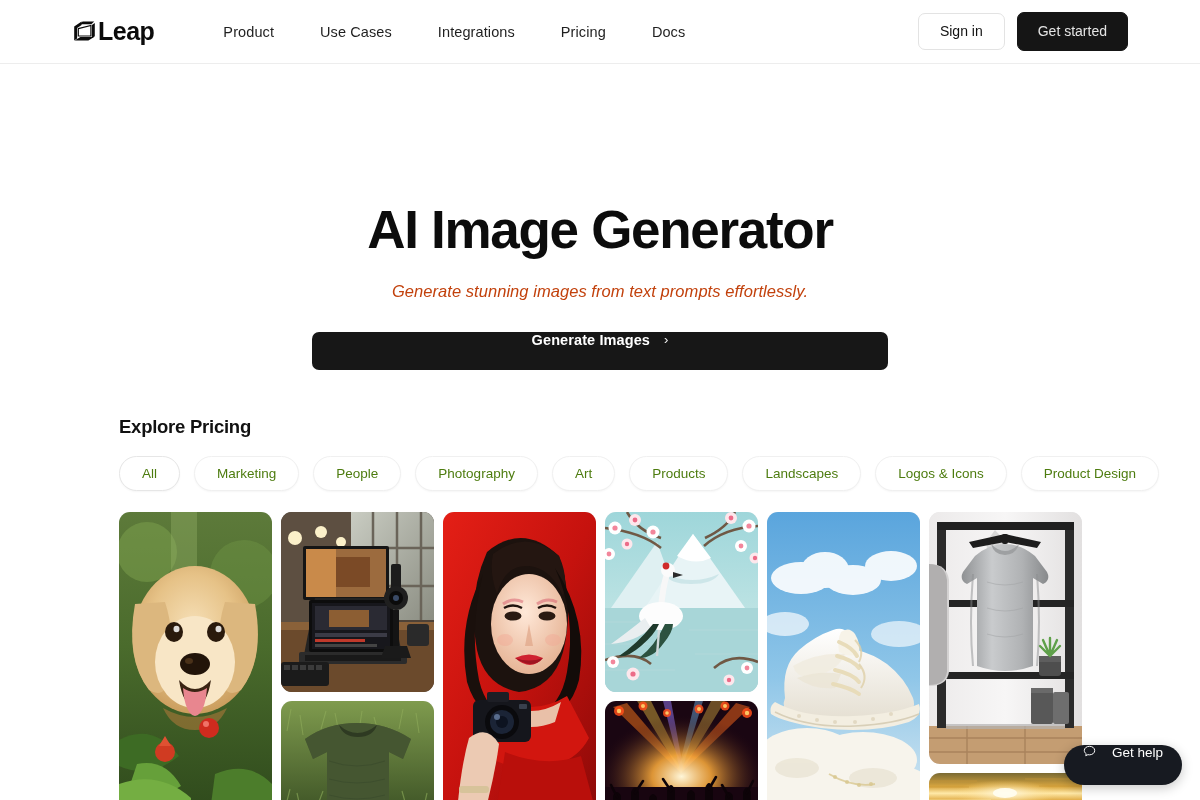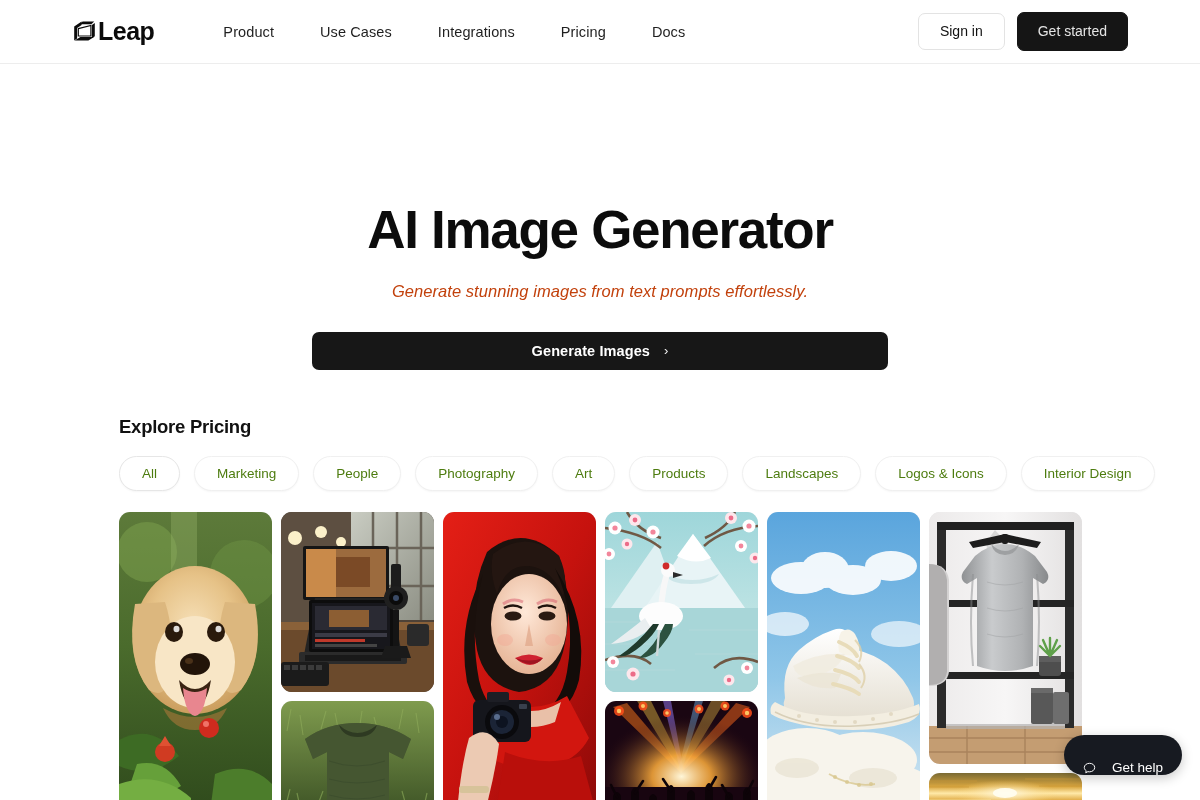--- a/index.html
+++ b/index.html
@@ -116,21 +116,21 @@
     height: 38px;
     background: #171717;
     color: #ffffff;
     border: none;
     border-radius: 7px;
     font-size: 14.5px;
     font-weight: 600;
     letter-spacing: 0.1px;
     cursor: pointer;
     display: flex;
-    align-items: center;
+    align-items: flex-start;
     justify-content: center;
     gap: 14px;
     font-family: "Liberation Sans", sans-serif;
   }
   .btn-generate .chev { font-size: 13px; font-weight: 400; opacity: .95; }
 
   
   .explore {
     margin-top: 46px;
     padding-left: 119px;
@@ -184,31 +184,31 @@
     position: relative;
     cursor: pointer;
     background: #e9e9e9;
   }
   .tile svg { display: block; width: 100%; height: 100%; }
 
   
   .get-help {
     position: absolute;
     right: 18px;
-    bottom: 25px;
+    bottom: 15px;
     height: 40px;
     padding: 0 19px;
     background: #171a21;
     color: #ffffff;
     border: none;
     border-radius: 20px;
     font-size: 13.5px;
     font-family: "Liberation Sans", sans-serif;
     display: flex;
-    align-items: flex-end;
+    align-items: flex-start;
     gap: 16px;
     cursor: pointer;
     box-shadow: 0 3px 12px rgba(0,0,0,0.22);
   }
   .get-help svg { display: block; }
 </style>
 </head>
 <body>
 
 <header class="site-header">
@@ -256,21 +256,21 @@
 
   <div class="chip-row">
     <div class="chip is-active">All</div>
     <div class="chip">Marketing</div>
     <div class="chip">People</div>
     <div class="chip">Photography</div>
     <div class="chip">Art</div>
     <div class="chip">Products</div>
     <div class="chip">Landscapes</div>
     <div class="chip">Logos &amp; Icons</div>
-    <div class="chip">Interior Design</div>
+    <div class="chip">Product Design</div>
   </div>
 
   <div class="gallery">
 
     <div class="gal-col">
       <div class="tile" style="width:153px;height:300px">
         <svg viewBox="0 0 153 300" preserveAspectRatio="xMidYMid slice" xmlns="http://www.w3.org/2000/svg" aria-hidden="true">
           <defs>
             <linearGradient id="g1bg" x1="0" y1="0" x2="0" y2="1">
               <stop offset="0" stop-color="#5d7a3a"></stop>

